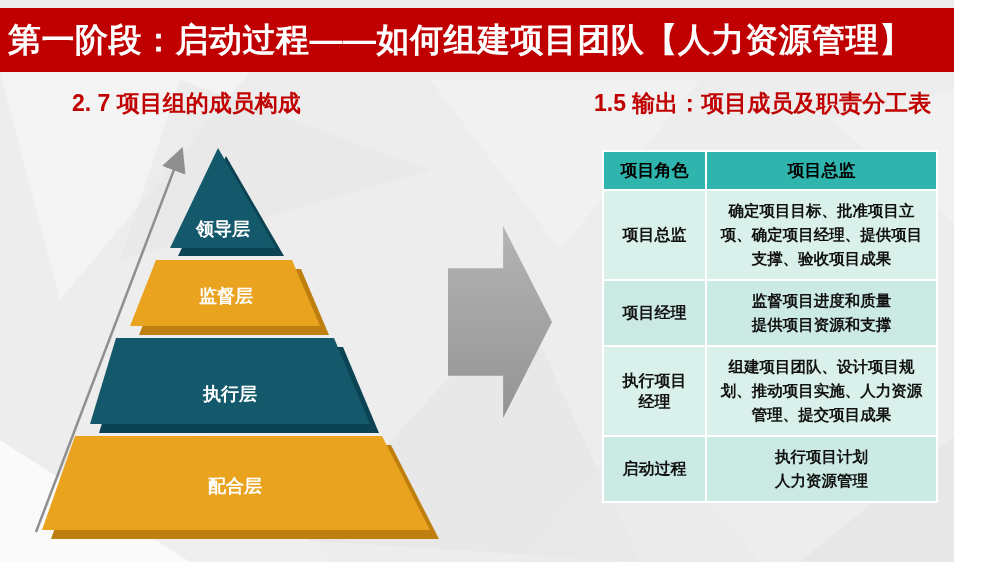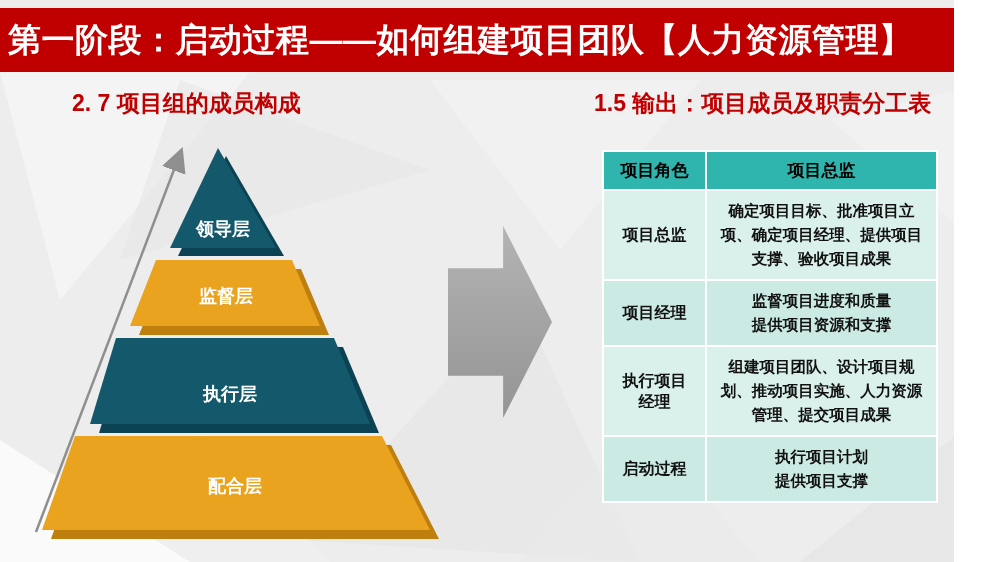--- a/index.html
+++ b/index.html
@@ -190,19 +190,19 @@
 提供项目资源和支撑</td>
         </tr>
         <tr class="odd">
           <td class="role">执行项目
 经理</td>
           <td class="duty">组建项目团队、设计项目规划、推动项目实施、人力资源管理、提交项目成果</td>
         </tr>
         <tr class="even">
           <td class="role">启动过程</td>
           <td class="duty">执行项目计划
-提供项目支撑</td>
+人力资源管理</td>
         </tr>
       </tbody>
     </table>
   </div>
 
 </div>
 
 </body></html>

